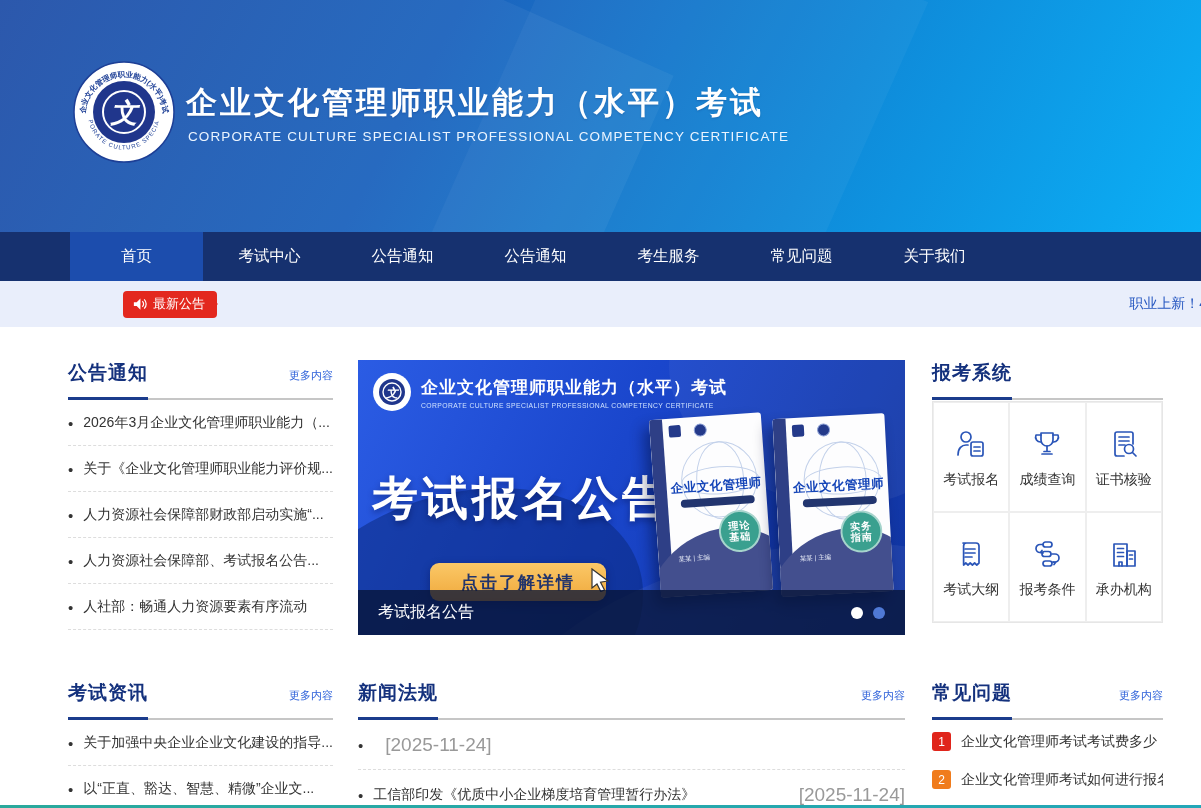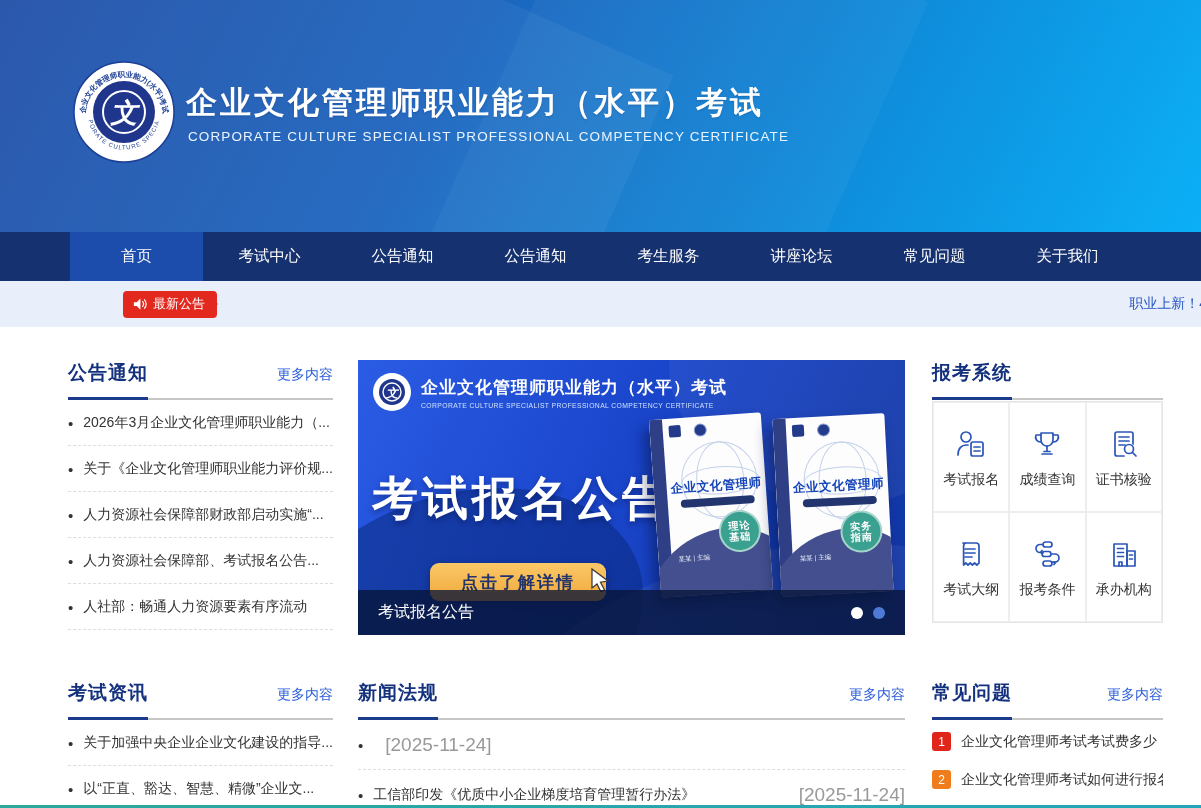--- a/index.html
+++ b/index.html
@@ -36,21 +36,21 @@
   
   .main { padding:33px 38px 0 68px; }
   .row { display:flex; align-items:flex-start; }
   .row2 { margin-top:45px; }
   .col-left { width:265px; }
   .col-center { width:547px; margin-left:25px; }
   .col-right { width:231px; margin-left:27px; }
 
   .sec-head { display:flex; justify-content:space-between; align-items:baseline; }
   .sec-title { font-size:19px; font-weight:bold; color:#14317d; letter-spacing:1px; }
-  .more { font-size:14px; color:#2b5fd9; cursor:pointer; }
+  .more { font-size:11px; color:#2b5fd9; cursor:pointer; }
   .divider { margin-top:12px; height:2px; background:#c6c6c6; position:relative; }
   .divider::before { content:""; position:absolute; left:0; top:-1px; width:80px; height:3px; background:#1b3c8c; }
 
   ul.plain { list-style:none; }
   .n-item { display:flex; align-items:center; gap:10px; padding:14px 0 13px;
     border-bottom:1px dashed #ddd; font-size:14px; color:#333; cursor:pointer; }
   .n-item .blt { color:#333; font-size:15px; line-height:1; }
   .n-text { white-space:nowrap; overflow:hidden; flex:1; }
   .n-date { color:#999; font-size:19px; margin-left:12px; }
 
@@ -151,21 +151,20 @@
     <div class="header-title">企业文化管理师职业能力（水平）考试</div>
     <div class="header-sub">CORPORATE  CULTURE SPECIALIST PROFESSIONAL COMPETENCY CERTIFICATE</div>
   </div>
 
   <div class="nav">
     <div class="nav-item active">首页</div>
     <div class="nav-item">考试中心</div>
     <div class="nav-item">公告通知</div>
     <div class="nav-item">公告通知</div>
     <div class="nav-item">考生服务</div>
-    <div class="nav-item">讲座论坛</div>
     <div class="nav-item">常见问题</div>
     <div class="nav-item">关于我们</div>
   </div>
 
   <div class="notice">
     <div class="notice-badge">
       <svg width="15" height="14" viewBox="0 0 16 14">
         <path d="M2 5 h3 l4 -4 v12 l-4 -4 h-3 z" fill="#fff"></path>
         <path d="M11 4 a4 4 0 0 1 0 6 M13 2 a7 7 0 0 1 0 10" stroke="#fff" stroke-width="1.3" fill="none"></path>
       </svg>

